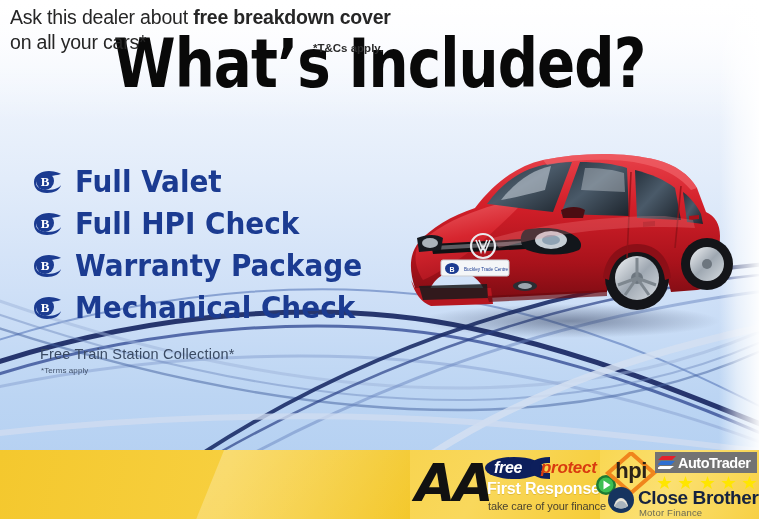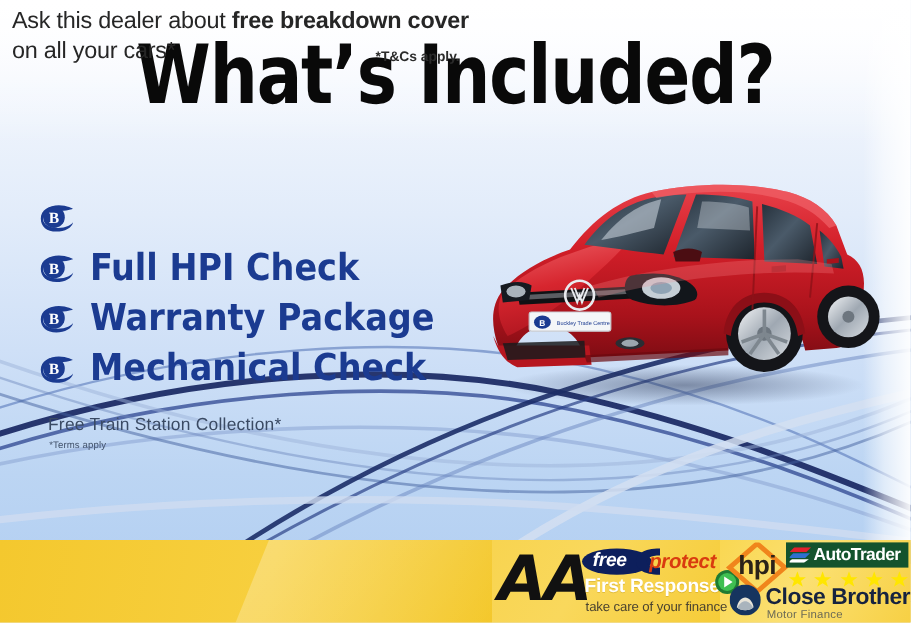--- a/index.html
+++ b/index.html
@@ -176,21 +176,21 @@
 
   .hpi{position:absolute;left:604px;top:452px;width:54px;height:42px;}
   .hpi-text{
     position:absolute;left:0;top:6px;width:54px;text-align:center;
     font-family:"Liberation Sans",sans-serif;
     font-weight:bold;font-size:22px;color:#2b2218;letter-spacing:-.5px;
   }
 
   .autotrader{
     position:absolute;left:655px;top:452px;width:102px;height:21px;
-    background:#14532d;
+    background:#737373;
     display:flex;align-items:center;
   }
   .at-stripes{margin-left:3px;flex:0 0 auto;}
   .at-text{
     font-family:"Liberation Sans",sans-serif;
     font-weight:bold;font-size:14.5px;color:#fff;letter-spacing:-.5px;
     margin-left:2px;
   }
   .stars{position:absolute;left:657px;top:476px;width:100px;display:flex;justify-content:space-between;}
 
@@ -355,20 +355,21 @@
   <div class="features">
 
     <div class="feature-row">
       <span class="b-logo">
         <svg width="30" height="26" viewBox="0 0 30 26">
           <path d="M2,14 C2,7 9,3 17,3 C24,3 29,6 29,6 C29,6 23,8 16,8 C9,8 4,11 4,15 C4,19 9,22 16,22 C23,22 28,19 29,17 C28,22 22,25 15,25 C7,25 2,21 2,14 Z" fill="#1b3b91"></path>
           <ellipse cx="13" cy="13" rx="9" ry="9" fill="#1b3b91"></ellipse>
           <text x="13" y="18" font-family="Liberation Serif, serif" font-size="13" font-weight="bold" fill="#ffffff" text-anchor="middle">B</text>
         </svg>
       </span>
+      <span class="feature-label">Full Valet</span>
     </div>
 
     <div class="feature-row">
       <span class="b-logo">
         <svg width="30" height="26" viewBox="0 0 30 26">
           <path d="M2,14 C2,7 9,3 17,3 C24,3 29,6 29,6 C29,6 23,8 16,8 C9,8 4,11 4,15 C4,19 9,22 16,22 C23,22 28,19 29,17 C28,22 22,25 15,25 C7,25 2,21 2,14 Z" fill="#1b3b91"></path>
           <ellipse cx="13" cy="13" rx="9" ry="9" fill="#1b3b91"></ellipse>
           <text x="13" y="18" font-family="Liberation Serif, serif" font-size="13" font-weight="bold" fill="#ffffff" text-anchor="middle">B</text>
         </svg>
       </span>

